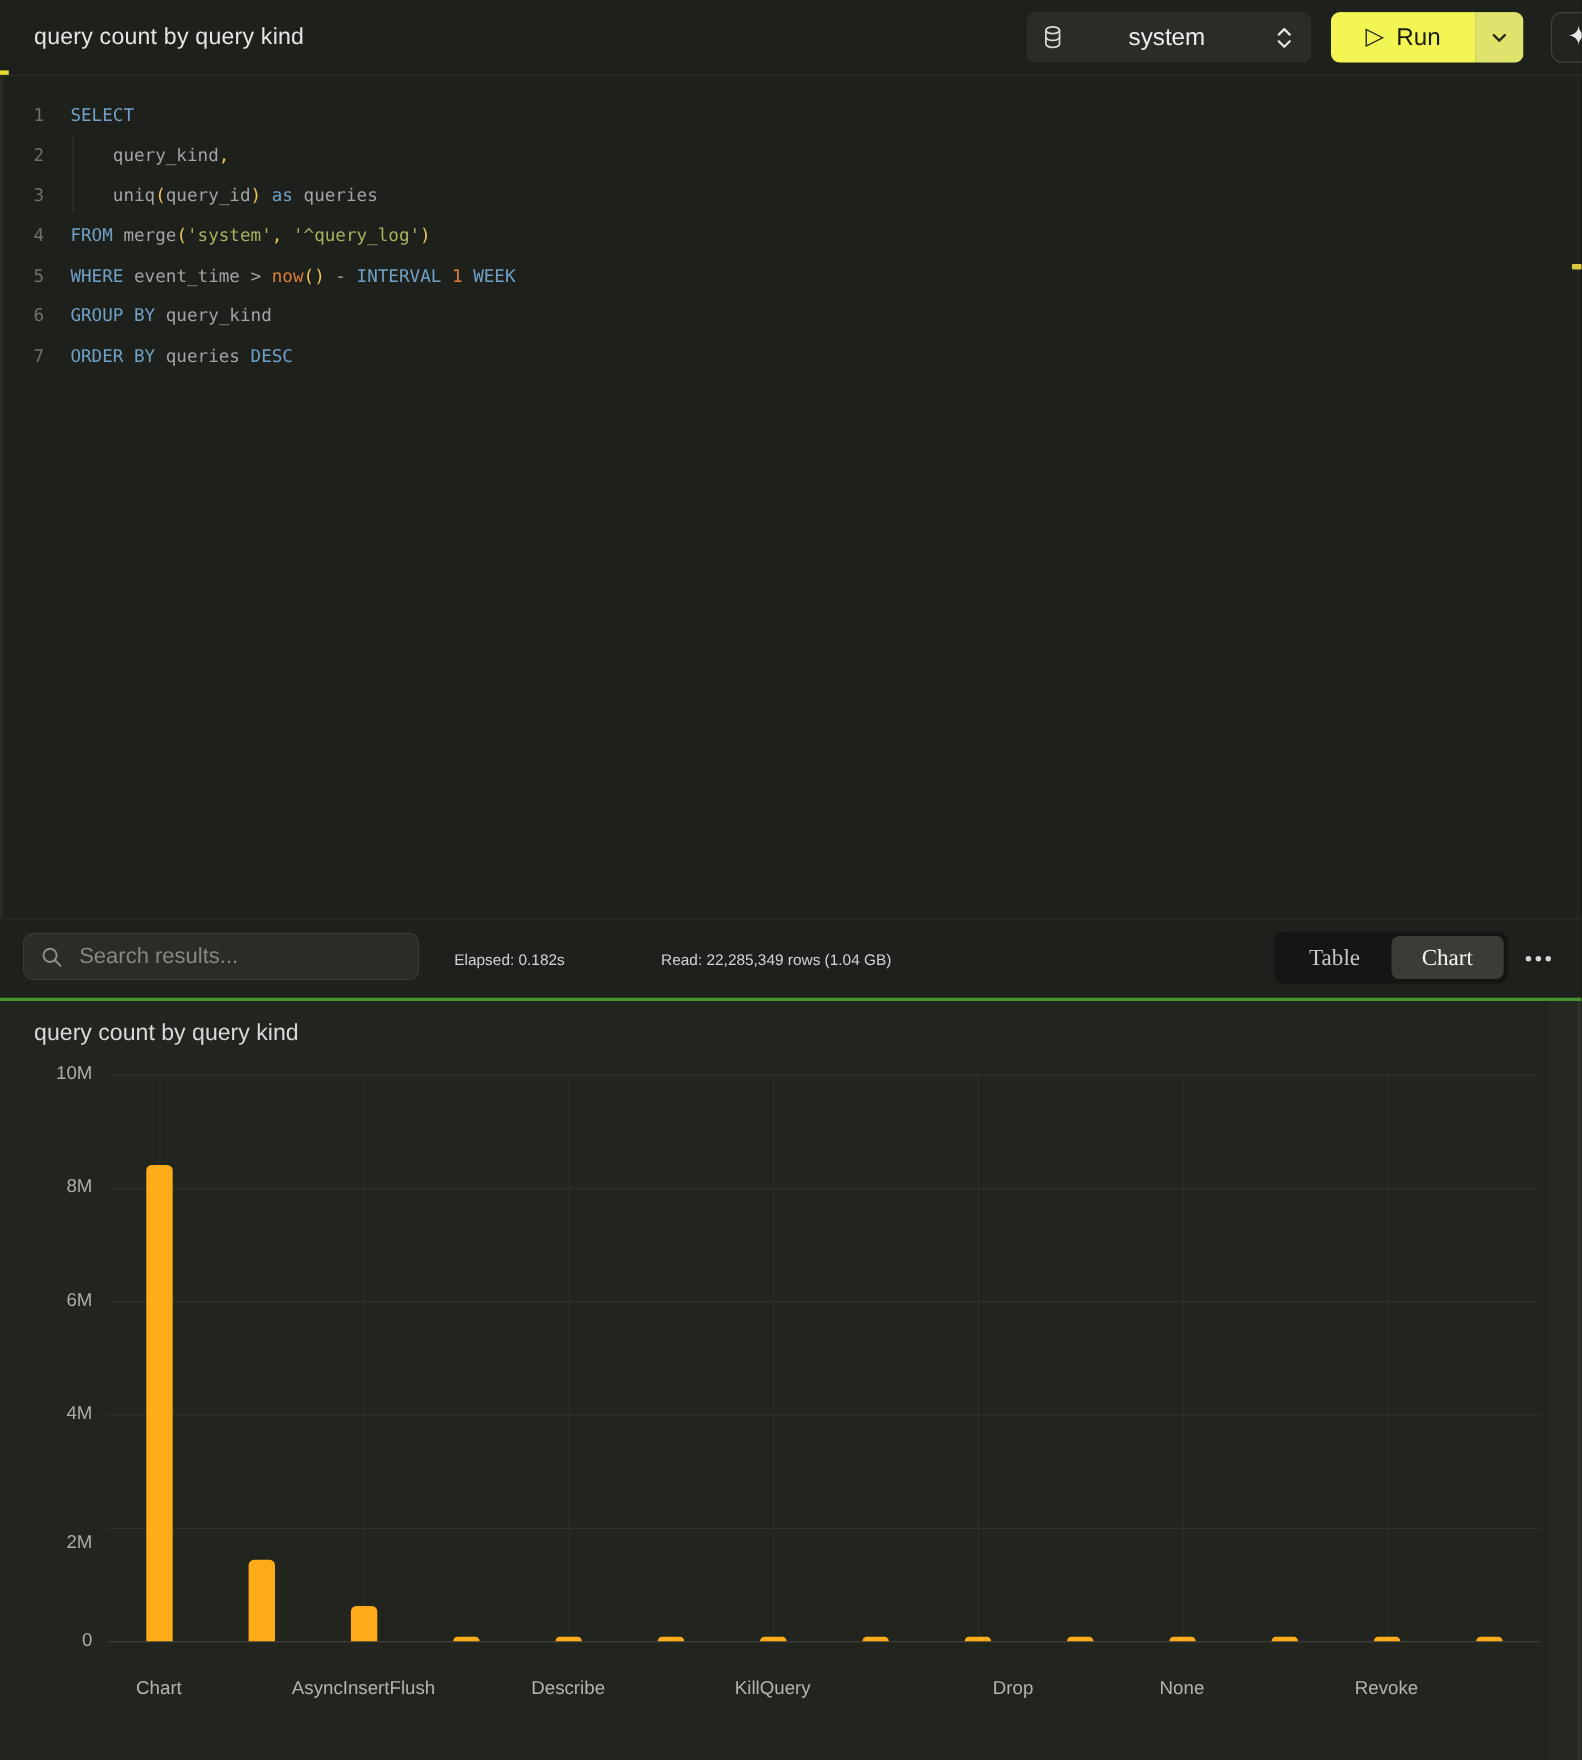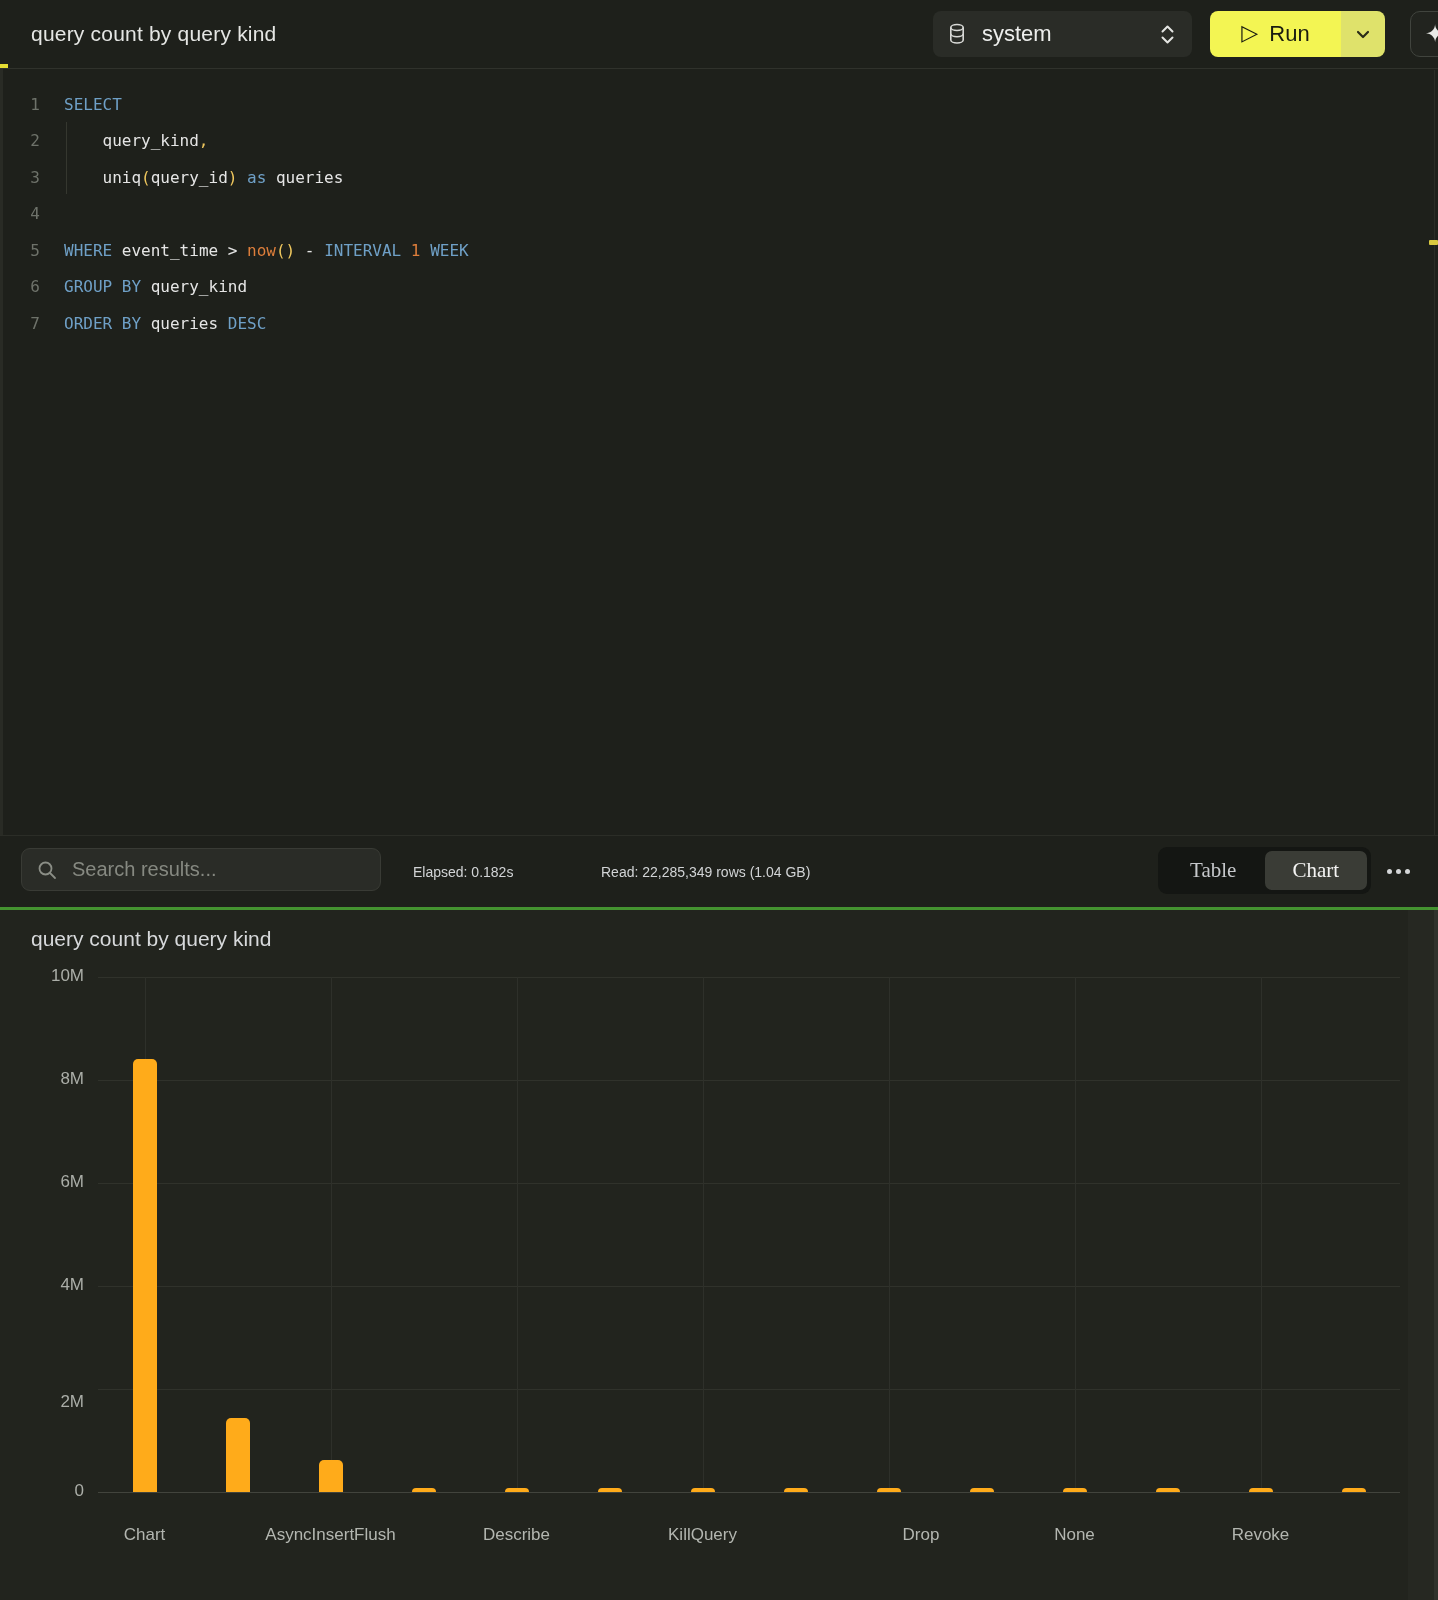--- a/index.html
+++ b/index.html
@@ -5,21 +5,21 @@
   html,body{margin:0;padding:0;background:#141611;}
   .app{position:relative;width:1438px;height:1600px;background:#1E201B;overflow:hidden;
        font-family:"Liberation Sans",sans-serif;-webkit-font-smoothing:antialiased;}
 
   
   .header{position:absolute;left:0;top:0;width:1438px;height:69px;background:#1E201B;
           border-bottom:1px solid #30322C;box-sizing:border-box;}
   .header-title{position:absolute;left:31px;top:0;height:68px;display:flex;align-items:center;
           font-size:21px;color:#E5E6E4;letter-spacing:.2px;}
   .db-select{position:absolute;left:933px;top:11px;width:259px;height:46px;background:#2A2C27;
-          border-radius:8px;display:flex;align-items:center;box-sizing:border-box;padding:0 16px;cursor:pointer;}
+          border-radius:8px;display:flex;align-items:center;box-sizing:border-box;padding:0 16px;cursor:pointer;gap:44px;}
   .db-select .dbtxt{font-size:22px;color:#EDEEEC;margin-left:17px;flex:1;}
   .run-btn{position:absolute;left:1210px;top:11px;width:175px;height:46px;border-radius:8px;
           overflow:hidden;display:flex;cursor:pointer;}
   .run-main{flex:1;background:#F3F553;display:flex;align-items:center;justify-content:center;gap:11px;}
   .run-main .runtxt{font-size:22px;font-weight:500;color:#1A1C10;}
   .run-main .playglyph{font-size:22px;color:#1A1C10;line-height:1;transform:translateY(-1px);}
   .run-caret{width:44px;background:#DFE26B;display:flex;align-items:center;justify-content:center;}
   .ai-btn{position:absolute;left:1410px;top:11px;width:58px;height:46px;background:#22241F;
           border:1.5px solid #41443E;border-radius:10px;box-sizing:border-box;
           display:flex;align-items:center;padding-left:14px;cursor:pointer;}
@@ -27,21 +27,21 @@
 
   
   .editor{position:absolute;left:0;top:69px;width:1438px;height:766px;background:#1E201B;
           padding-top:17px;box-sizing:border-box;cursor:text;}
   .code-row{display:flex;height:36.5px;align-items:center;}
   .gutter{width:40px;text-align:right;font-family:"DejaVu Sans Mono",monospace;font-size:16px;
           color:#6E726A;flex:0 0 40px;}
   .code-text{margin-left:24px;font-family:"DejaVu Sans Mono",monospace;font-size:16px;
           white-space:pre;color:#E9E9E7;}
   .tk-kw{color:#6FA0C7;}
-  .tk-id{color:#e5e5e5;text-align:right;}
+  .tk-id{color:#a3a3a3;text-align:right;}
   .tk-pu{color:#EFC75E;}
   .tk-str{color:#A9B160;}
   .tk-fn{color:#DE7E3B;}
   .tk-num{color:#DE7E3B;}
   .indent-guide{position:absolute;left:66px;top:122px;width:1px;height:72px;background:#35372F;}
   .cursor-mark{position:absolute;left:0;top:64px;width:8px;height:4px;background:#E4DC33;}
   .overview-ruler{position:absolute;left:1434px;top:70px;width:1px;height:765px;background:#2A2C26;}
   .ruler-mark{position:absolute;left:1429px;top:240px;width:9px;height:5px;background:#D9C83F;border-radius:1px;}
   .edge-strip{position:absolute;left:0;top:69px;width:3px;height:1531px;background:#292B25;}
 
@@ -135,20 +135,21 @@
       <div class="code-row">
         <span class="gutter">2</span>
         <span class="code-text"><span class="tk tk-pl">    </span><span class="tk tk-id">query_kind</span><span class="tk tk-pu">,</span></span>
       </div>
       <div class="code-row">
         <span class="gutter">3</span>
         <span class="code-text"><span class="tk tk-pl">    </span><span class="tk tk-id">uniq</span><span class="tk tk-pu">(</span><span class="tk tk-id">query_id</span><span class="tk tk-pu">)</span><span class="tk tk-pl"> </span><span class="tk tk-kw">as</span><span class="tk tk-pl"> </span><span class="tk tk-id">queries</span></span>
       </div>
       <div class="code-row">
         <span class="gutter">4</span>
+        <span class="code-text"><span class="tk tk-kw">FROM</span><span class="tk tk-pl"> </span><span class="tk tk-id">merge</span><span class="tk tk-pu">(</span><span class="tk tk-str">'system'</span><span class="tk tk-pu">,</span><span class="tk tk-pl"> </span><span class="tk tk-str">'^query_log'</span><span class="tk tk-pu">)</span></span>
       </div>
       <div class="code-row">
         <span class="gutter">5</span>
         <span class="code-text"><span class="tk tk-kw">WHERE</span><span class="tk tk-pl"> </span><span class="tk tk-id">event_time</span><span class="tk tk-id"> &gt; </span><span class="tk tk-fn">now</span><span class="tk tk-pu">(</span><span class="tk tk-pu">)</span><span class="tk tk-id"> - </span><span class="tk tk-kw">INTERVAL</span><span class="tk tk-pl"> </span><span class="tk tk-num">1</span><span class="tk tk-pl"> </span><span class="tk tk-kw">WEEK</span></span>
       </div>
       <div class="code-row">
         <span class="gutter">6</span>
         <span class="code-text"><span class="tk tk-kw">GROUP BY</span><span class="tk tk-pl"> </span><span class="tk tk-id">query_kind</span></span>
       </div>
       <div class="code-row">

